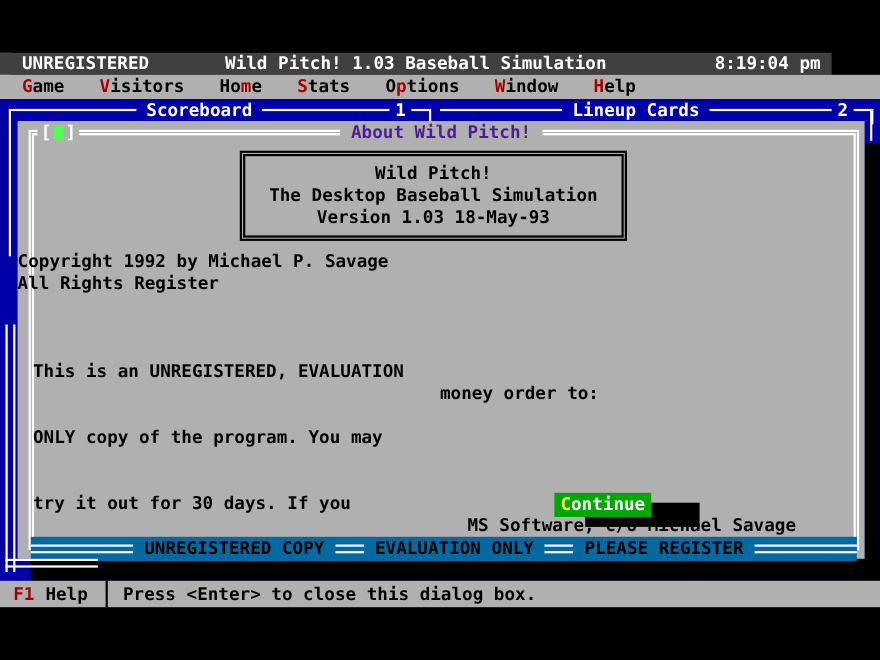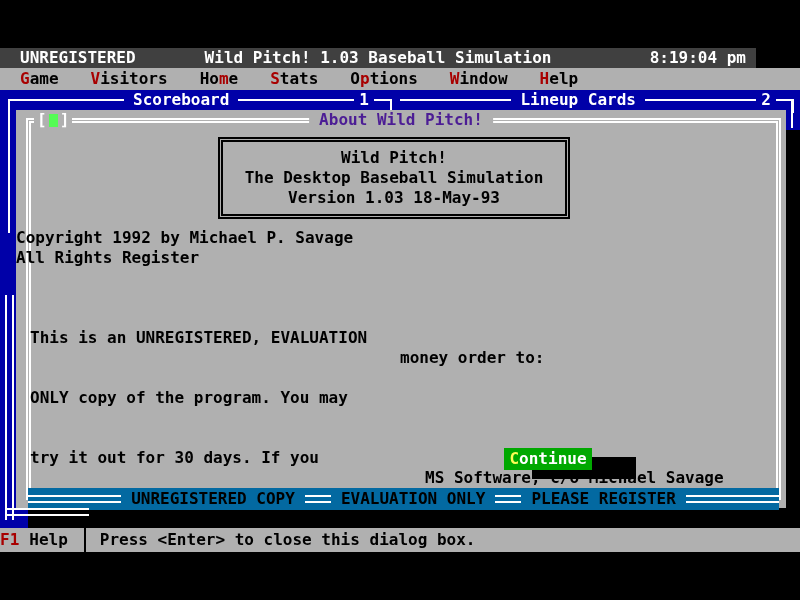--- a/index.html
+++ b/index.html
@@ -77,21 +77,21 @@
 
   .dfooter { position:absolute; left:12px; right:7px; top:378px; height:22px;
              background:#0369a1; display:flex; align-items:center; z-index:2; }
   .dl { height:8px; border-top:2px solid #fff; border-bottom:2px solid #fff; }
   .dl.f { flex:1; }
   .dl.m { width:26px; }
   .dfooter .ftext { padding:0 10px; white-space:nowrap; }
 
   
   .statusbar { left:0; top:528px; width:800px; height:24px; background:#B0B0B0; color:#000;
-               display:flex; align-items:center; padding-left:0; }
+               display:flex; align-items:center; padding-left:12px; }
   .statusbar .f1 { color:#A80000; margin-right:10px; }
   .vdiv { width:2px; height:24px; background:#000; margin:0 14px 0 16px; }
 </style>
 </head>
 <body>
 
 <div class="abs graychip"></div>
 <div class="abs titlebar">
   <span class="tleft">UNREGISTERED</span>
   <span class="tcenter">Wild Pitch! 1.03 Baseball Simulation</span>

